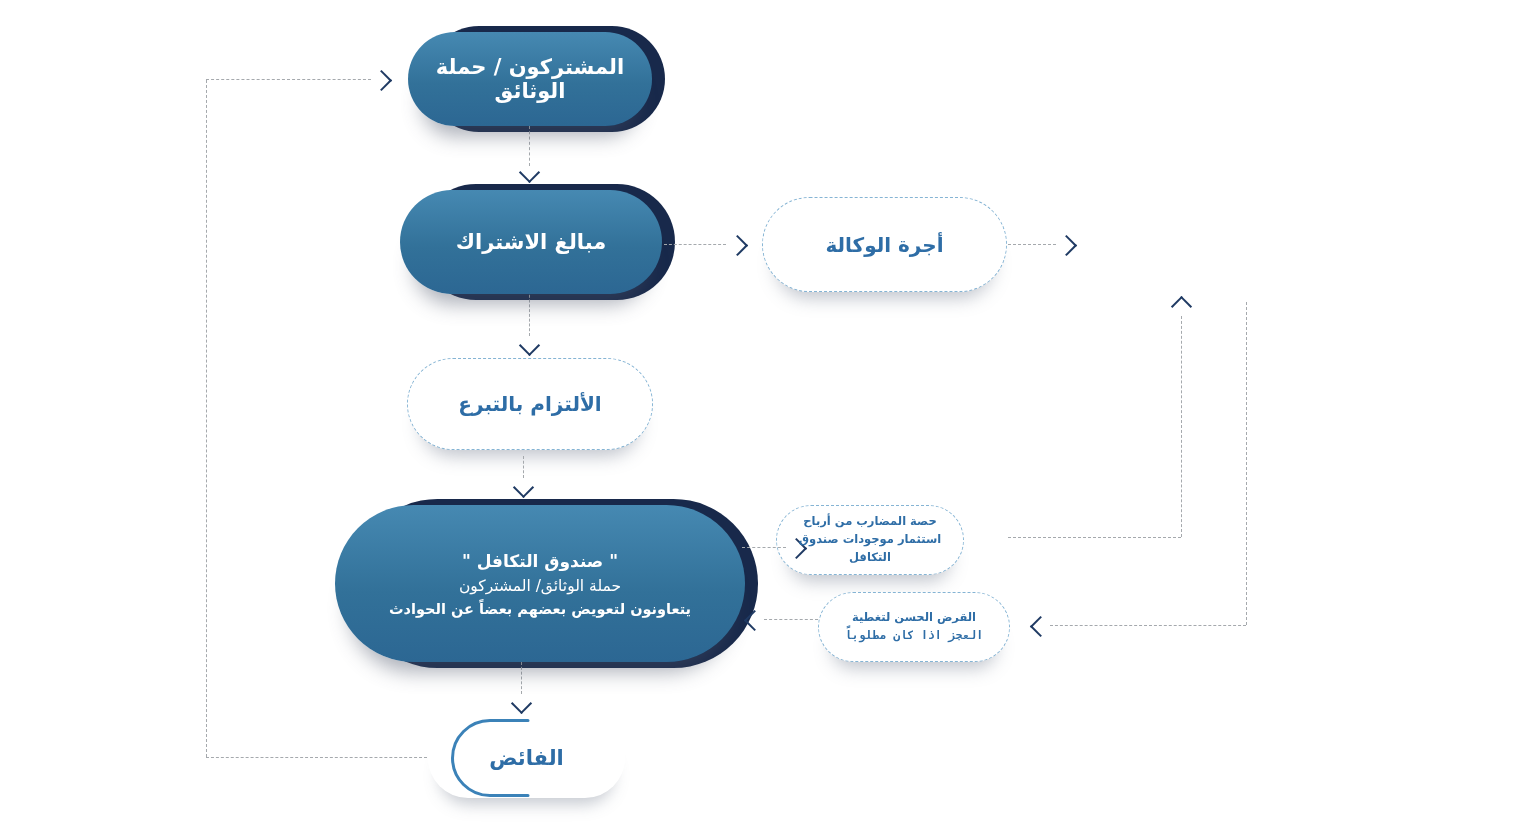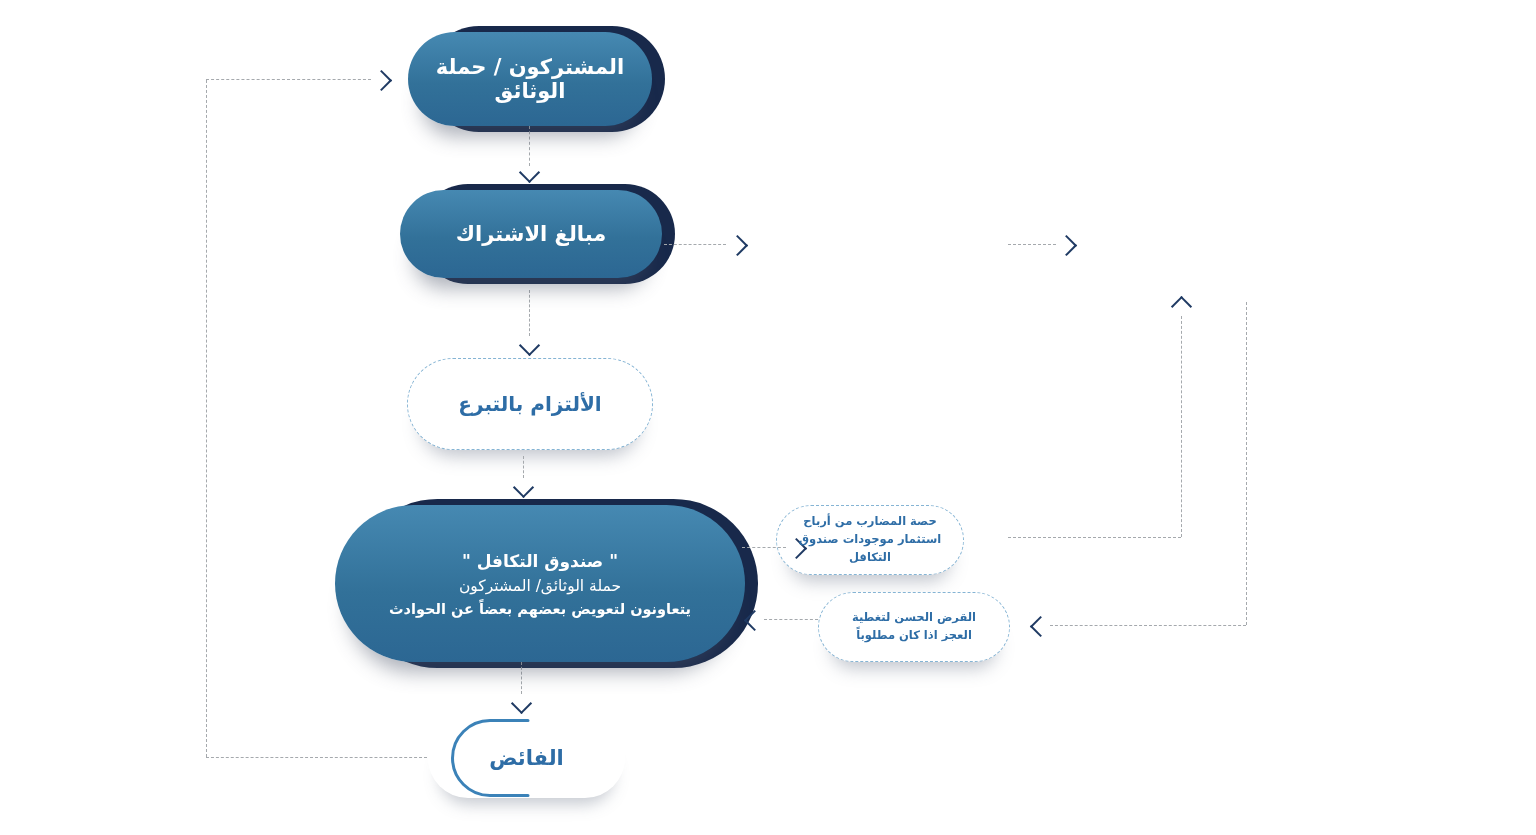--- a/index.html
+++ b/index.html
@@ -59,24 +59,27 @@
 </style>
 </head>
 <body>
 
 <div id="stage">
 
   <div class="node blue" style="left:408px;top:32px;width:244px;height:94px">
     <span class="label">المشتركون / حملة الوثائق</span>
   </div>
 
-  <div class="node blue" style="left:400px;top:190px;width:262px;height:88px">
+  <div class="node blue" style="left:400px;top:190px;width:262px;height:104px">
     <span class="label">مبالغ الاشتراك</span>
   </div>
 
+  <div class="node dashed" style="left:762px;top:197px;width:243px;height:93px">
+    <span class="label">أجرة الوكالة</span>
+  </div>
 
 
   <div class="node dashed" style="left:407px;top:358px;width:244px;height:90px">
     <span class="label">الألتزام بالتبرع</span>
   </div>
 
   <div class="node blue" style="left:335px;top:505px;width:410px;height:157px">
     <span class="label">
       <span class="fund-lines" style="color:#fff;">
         <span class="l1">" صندوق التكافل "</span>
@@ -89,21 +92,21 @@
   <div class="node dashed small" style="left:776px;top:505px;width:186px;height:68px">
     <span class="label">
       <span style="display:block;">حصة المضارب من أرباح</span>
       <span style="display:block;">استثمار موجودات صندوق التكافل</span>
     </span>
   </div>
 
   <div class="node dashed small" style="left:818px;top:592px;width:190px;height:68px">
     <span class="label">
       <span style="display:block;">القرض الحسن لتغطية</span>
-      <span style="display:block;">العجز اذا كان مطلوباً</span>
+      <span style="display:block;font-family:Liberation Mono, monospace;">العجز اذا كان مطلوباً</span>
     </span>
   </div>
 
   <div class="node surplus" style="left:428px;top:718px;width:197px;height:80px">
     <svg viewBox="0 0 197 80">
       <path d="M 100 2.5 L 62 2.5 A 37.5 37.5 0 0 0 62 77.5 L 100 77.5" fill="none" stroke="#3b82b8" stroke-width="3" stroke-linecap="round"></path>
     </svg>
     <span class="label">الفائض</span>
   </div>
 

